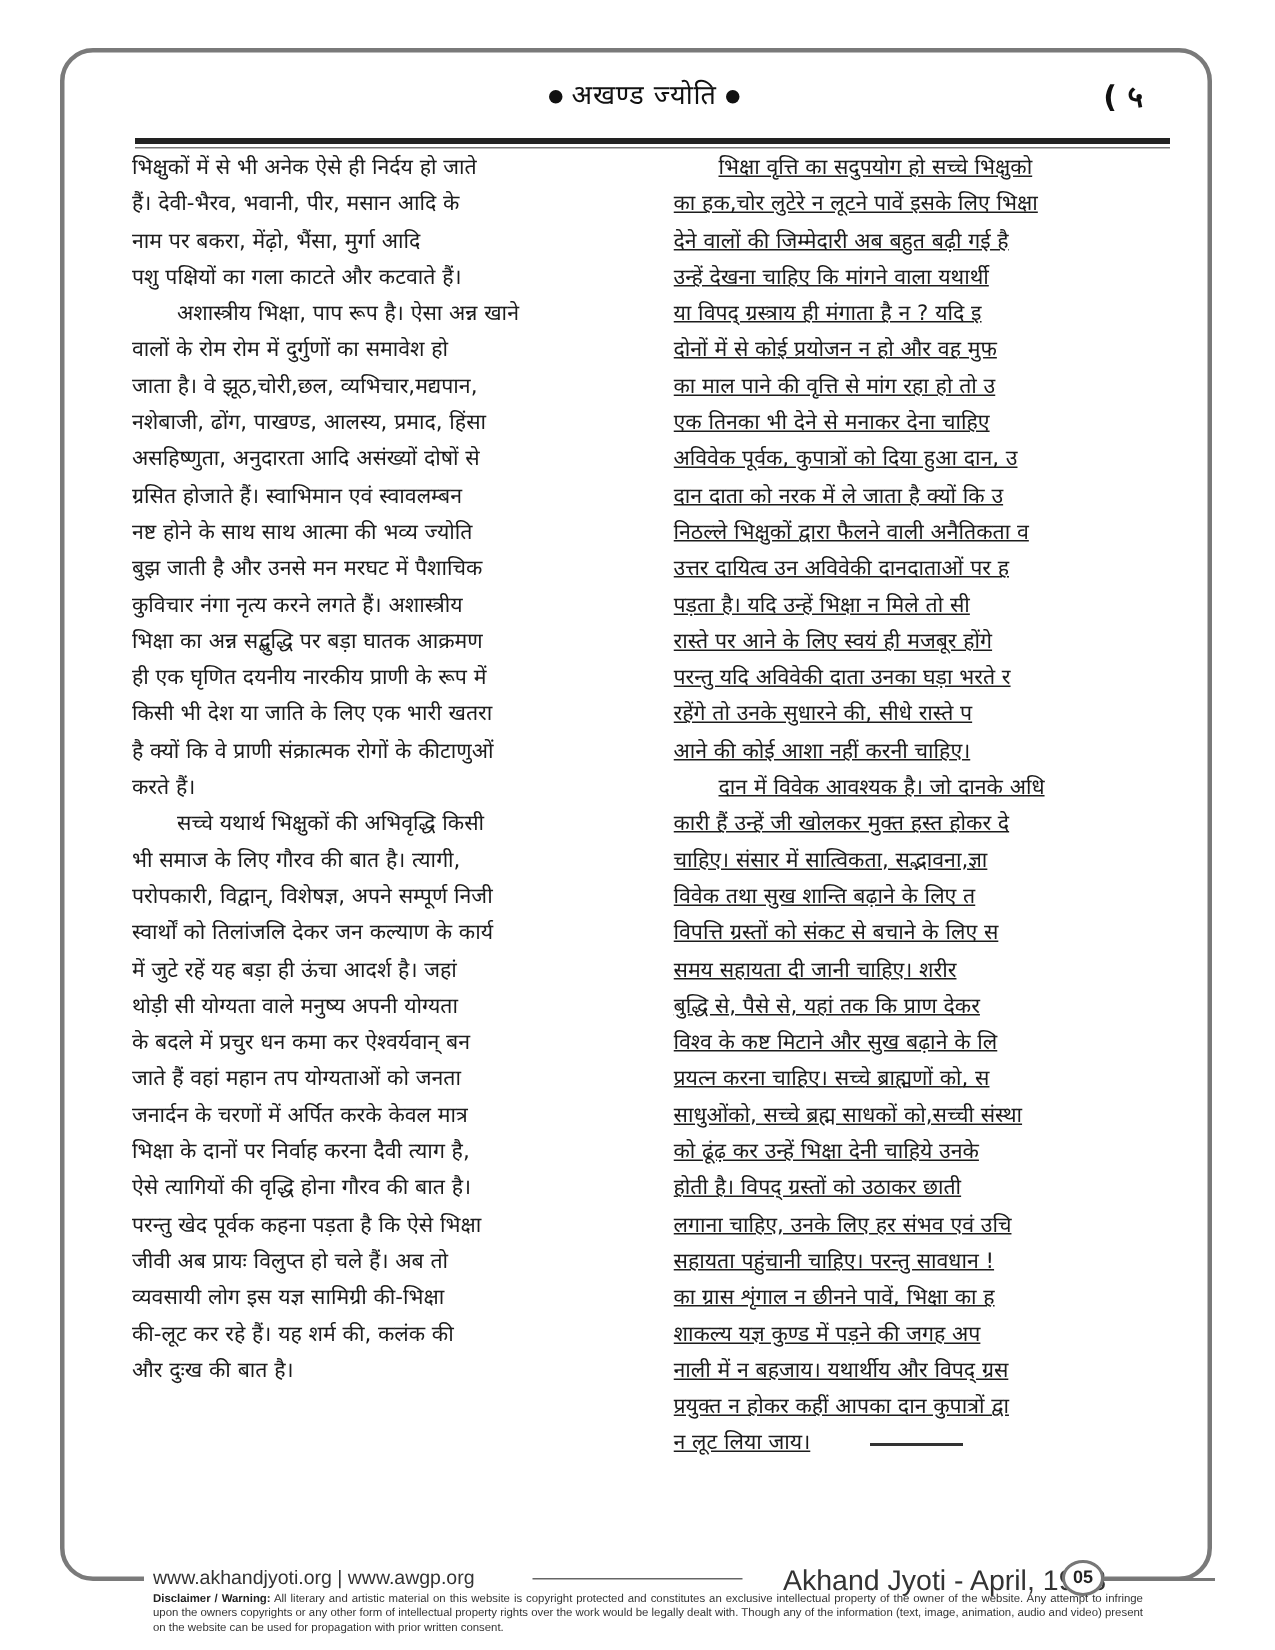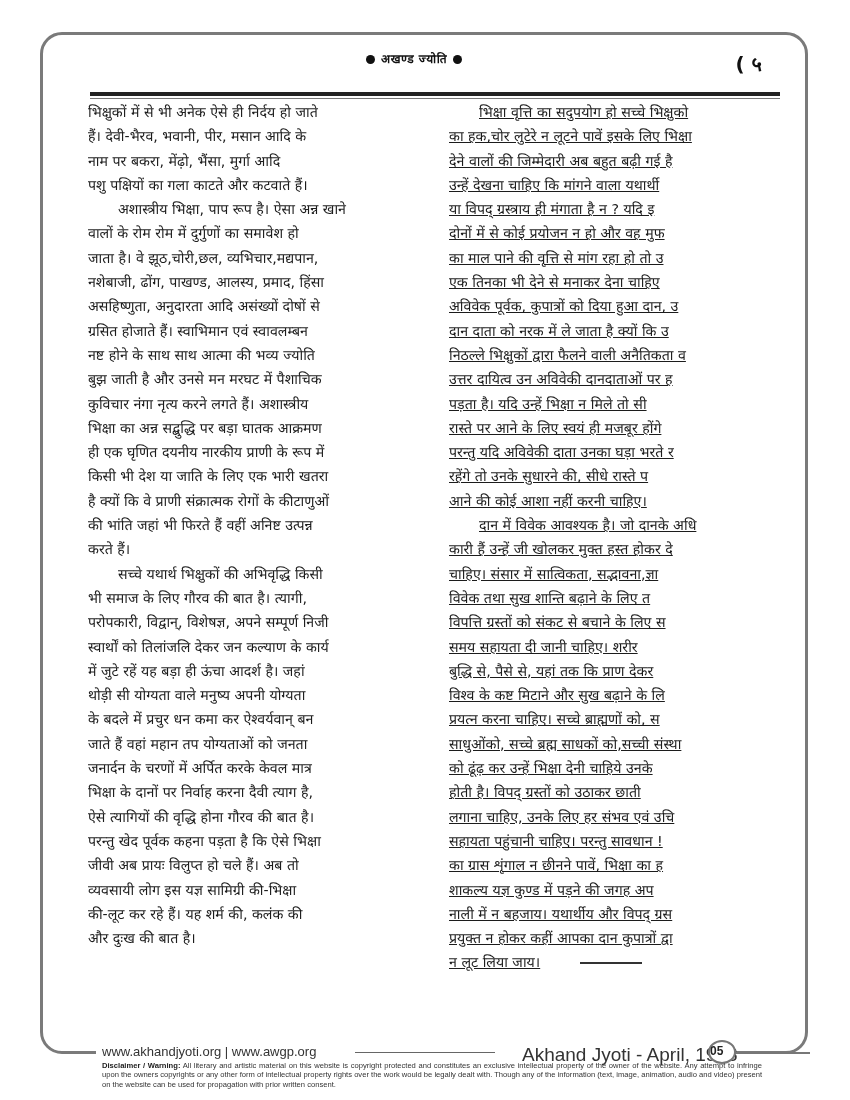--- a/index.html
+++ b/index.html
@@ -2,21 +2,21 @@
 <html><head>
 <meta charset="utf-8">
 <style>
   html, body { margin: 0; padding: 0; background: #ffffff; }
   body { width: 850px; height: 1100px; position: relative; overflow: hidden;
          font-family: "DejaVu Sans", sans-serif; color: #1a1a1a; }
   .frame { position: absolute; left: 40px; top: 32px; width: 768px; height: 1022px;
            border: 3px solid #7a7a7a; border-radius: 22px; box-sizing: border-box; }
   .frame-gap { position: absolute; left: 96px; top: 1048px; width: 614px; height: 10px; background: #fff; }
   .header { position: absolute; left: 80px; top: 48px; width: 690px; height: 40px; }
-  .header-title { position: absolute; left: 280px; top: 2px; font-size: 12px; font-weight: bold;
+  .header-title { position: absolute; left: 280px; top: 2px; font-size: 18px; font-weight: normal;
                   letter-spacing: 0.5px; color: #111; text-align: center; }
   .bullet { display: inline-block; width: 9px; height: 9px; border-radius: 50%; background: #111;
             vertical-align: middle; margin: 0 6px; }
   .page-num-top { position: absolute; right: 8px; top: 2px; font-size: 20px; font-weight: bold; color: #111; }
   .rule { position: absolute; left: 90px; top: 92px; width: 690px; height: 4px; background: #222; }
   .rule-thin { position: absolute; left: 90px; top: 98px; width: 690px; height: 1px; background: #777; }
   .col { position: absolute; font-family: "DejaVu Sans", sans-serif; font-size: 14.2px;
          line-height: 24.3px; color: #1c1c1c; text-align: justify; }
   .col-left { left: 88px; top: 100px; width: 355px; }
   .col-right { left: 449px; top: 100px; width: 322px; overflow: hidden; white-space: nowrap; text-decoration: underline; }
@@ -25,21 +25,21 @@
   .end-rule { display: inline-block; width: 62px; height: 2px; background: #333;
               vertical-align: middle; margin-left: 40px; }
   .footer-urls { position: absolute; left: 102px; top: 1044px; font-family: "Liberation Sans", sans-serif;
                  font-size: 13px; color: #333; }
   .footer-line { position: absolute; left: 355px; top: 1052px; width: 140px; height: 1px; background: #666; }
   .footer-mag { position: absolute; left: 522px; top: 1044px; font-family: "Liberation Sans", sans-serif;
                 font-size: 19px; color: #333; }
   .page-circle { position: absolute; left: 708px; top: 1040px; width: 28px; height: 24px;
                  border: 2.5px solid #777; border-radius: 50%; box-sizing: border-box;
                  font-family: "Liberation Sans", sans-serif; font-size: 12px; font-weight: bold;
-                 text-align: left; line-height: 19px; color: #222; background:#fff; }
+                 text-align: center; line-height: 19px; color: #222; background:#fff; }
   .circle-tail { position: absolute; left: 736px; top: 1052px; width: 74px; height: 2px; background: #777; }
   .disclaimer { position: absolute; left: 102px; top: 1061px; width: 660px; font-family: "Liberation Sans", sans-serif;
                 font-size: 7.6px; line-height: 9.4px; color: #333; text-align: justify; }
   .disclaimer b { color: #222; }
 </style>
 </head>
 <body>
 
 <div class="frame"></div>
 <div class="frame-gap"></div>
@@ -64,21 +64,20 @@
     <span class="line">नशेबाजी, ढोंग, पाखण्ड, आलस्य, प्रमाद, हिंसा</span>
     <span class="line">असहिष्णुता, अनुदारता आदि असंख्यों दोषों से</span>
     <span class="line">ग्रसित होजाते हैं। स्वाभिमान एवं स्वावलम्बन</span>
     <span class="line">नष्ट होने के साथ साथ आत्मा की भव्य ज्योति</span>
     <span class="line">बुझ जाती है और उनसे मन मरघट में पैशाचिक</span>
     <span class="line">कुविचार नंगा नृत्य करने लगते हैं। अशास्त्रीय</span>
     <span class="line">भिक्षा का अन्न सद्बुद्धि पर बड़ा घातक आक्रमण</span>
     <span class="line">ही एक घृणित दयनीय नारकीय प्राणी के रूप में</span>
     <span class="line">किसी भी देश या जाति के लिए एक भारी खतरा</span>
     <span class="line">है क्यों कि वे प्राणी संक्रात्मक रोगों के कीटाणुओं</span>
-    <span class="line">की भांति जहां भी फिरते हैं वहीं अनिष्ट उत्पन्न</span>
     <span class="line">करते हैं।</span>
     <span class="line indent">सच्चे यथार्थ भिक्षुकों की अभिवृद्धि किसी</span>
     <span class="line">भी समाज के लिए गौरव की बात है। त्यागी,</span>
     <span class="line">परोपकारी, विद्वान्, विशेषज्ञ, अपने सम्पूर्ण निजी</span>
     <span class="line">स्वार्थों को तिलांजलि देकर जन कल्याण के कार्य</span>
     <span class="line">में जुटे रहें यह बड़ा ही ऊंचा आदर्श है। जहां</span>
     <span class="line">थोड़ी सी योग्यता वाले मनुष्य अपनी योग्यता</span>
     <span class="line">के बदले में प्रचुर धन कमा कर ऐश्वर्यवान् बन</span>
     <span class="line">जाते हैं वहां महान तप योग्यताओं को जनता</span>
     <span class="line">जनार्दन के चरणों में अर्पित करके केवल मात्र</span>

